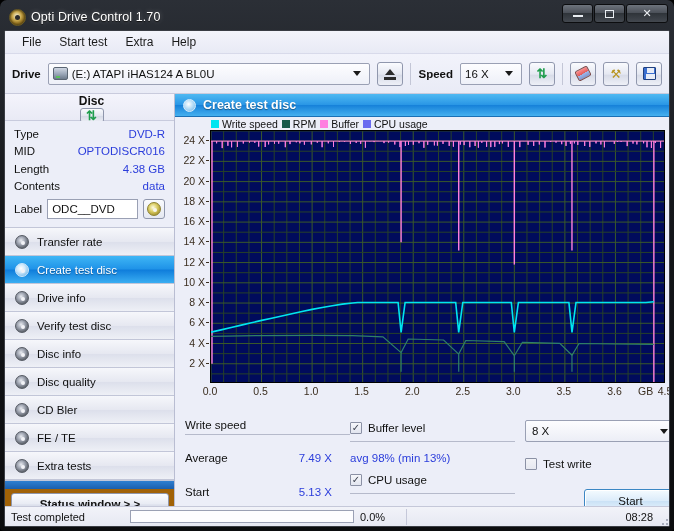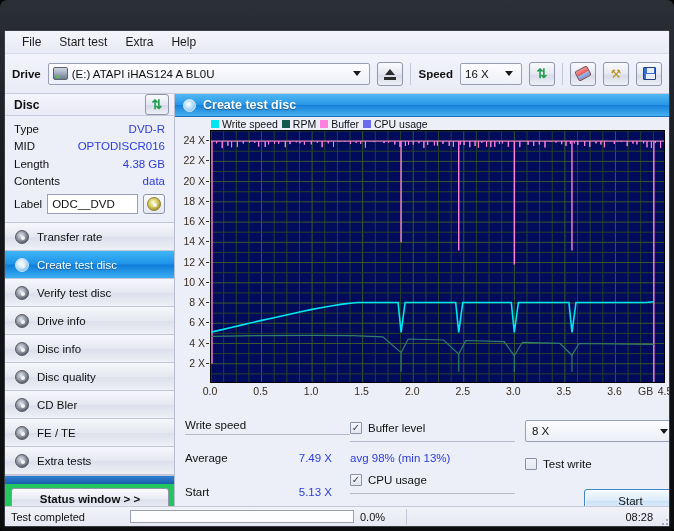--- a/index.html
+++ b/index.html
@@ -106,20 +106,21 @@
   .g-save::after{content:"";position:absolute;left:2px;bottom:0;width:9px;height:5px;background:#e8edf7;}
   
   #body { flex:1; display:flex; min-height:0; background:#eceef8; }
   #sidebar { width:170px; flex:none; display:flex; flex-direction:column;
     background:#eceef8; border-right:1px solid #b9bdd2; }
   
   #disc-head {
     height:27px; display:flex; align-items:center; padding:0 5px 0 9px;
     background:linear-gradient(180deg,#f4f4fc,#e9eaf5);
     border-bottom:1px solid #c8cbdd;
+    flex-direction:column;
   }
   #disc-head .lbl { flex:1; font-size:12px; font-weight:bold; color:#111; }
   .sq-btn {
     width:24px;height:21px;
     background:linear-gradient(180deg,#fafbfe 0%,#e3e6f0 52%,#d5d9e6 53%,#edeff6 100%);
     border:1px solid #8f96ac;border-radius:3px;display:flex;align-items:center;justify-content:center;
   }
   
   #disc-info { padding:4px 9px 3px 9px; background:#eceef8; }
   .info-row { display:flex; align-items:center; height:17.5px; font-size:11.5px; }
@@ -159,21 +160,21 @@
     background:radial-gradient(circle at 42% 38%,#e9ebf1 0%,#9aa0ad 40%,#61666f 72%,#3d4149 100%);
     border:1px solid #555a63; position:relative;
   }
   .nav-ic::after{content:"";position:absolute;left:5px;top:5px;width:4px;height:4px;border-radius:50%;background:#f2f3f7;}
   .nav-item.active .nav-ic{
     background:radial-gradient(circle at 42% 38%,#ffffff 0%,#cfe9fb 40%,#8cc5ee 72%,#5aa6dd 100%);
     border-color:#cde7fa;
   }
   #nav-filler { flex:1; background:linear-gradient(180deg,#eceef8,#e4e7f3); border-bottom:1px solid #c2c6d8; min-height:0;}
   #blue-strip { height:8px; background:linear-gradient(180deg,#2f7fd0,#1b5fae); flex:none; }
-  #status-btn-wrap { padding:4px 5px 4px 6px; background:#22c55e; flex:none; }
+  #status-btn-wrap { padding:4px 5px 4px 6px; background:#a16207; flex:none; }
   #status-btn {
     height:22px; width:100%;
     background:linear-gradient(180deg,#fbfcfe 0%,#e7eaf3 52%,#dadeeb 53%,#f0f2f8 100%);
     border:1px solid #8f96ac;border-radius:3px;
     display:flex;align-items:center;justify-content:center;
     font-size:11.5px; font-weight:bold; color:#111;
   }
   
   #main { flex:1; display:flex; flex-direction:column; min-width:0;
     background:#eceef8; }
@@ -261,20 +262,35 @@
   #sb-div { width:1px;height:16px;background:#c5c8d9; }
   #sb-time { flex:1; text-align:right; padding-right:16px;padding-left:24px; }
   #grip { position:absolute; right:6px; bottom:6px; width:10px; height:10px; }
   #grip i { position:absolute;width:2px;height:2px;background:#a9adbd; }
 </style>
 </head>
 <body>
 
 <div id="win">
 
+  <div id="titlebar">
+    <div id="app-icon"></div>
+    <div id="title-text">Opti Drive Control 1.70</div>
+    <div id="wbtns">
+      <div class="wbtn">
+          <div class="glyph-min"></div>
+        </div>
+      <div class="wbtn">
+          <div class="glyph-max"></div>
+        </div>
+      <div class="wbtn close">
+          <span>✕</span>
+        </div>
+    </div>
+  </div>
 
   <div id="client">
 
     <div id="menubar">
       <div class="menu-item">File</div>
       <div class="menu-item">Start test</div>
       <div class="menu-item">Extra</div>
       <div class="menu-item">Help</div>
     </div>
 
@@ -349,25 +365,25 @@
           <div class="nav-item">
             <span class="nav-ic"></span>
             <span>Transfer rate</span>
           </div>
           <div class="nav-item active">
             <span class="nav-ic"></span>
             <span>Create test disc</span>
           </div>
           <div class="nav-item">
             <span class="nav-ic"></span>
+            <span>Drive info</span>
+          </div>
+          <div class="nav-item">
+            <span class="nav-ic"></span>
             <span>Verify test disc</span>
-          </div>
-          <div class="nav-item">
-            <span class="nav-ic"></span>
-            <span>Drive info</span>
           </div>
           <div class="nav-item">
             <span class="nav-ic"></span>
             <span>Disc info</span>
           </div>
           <div class="nav-item">
             <span class="nav-ic"></span>
             <span>Disc quality</span>
           </div>
           <div class="nav-item">

